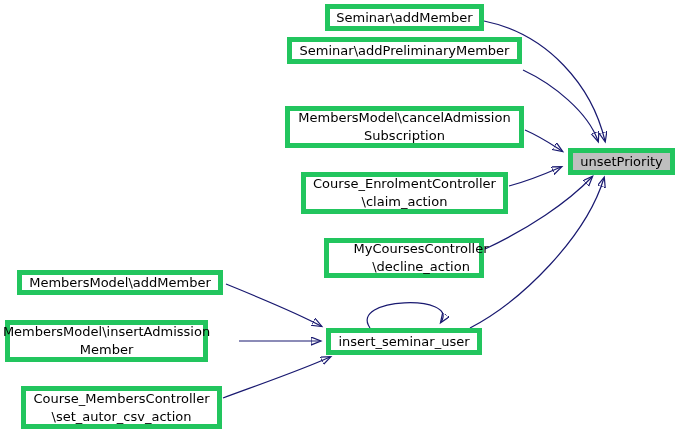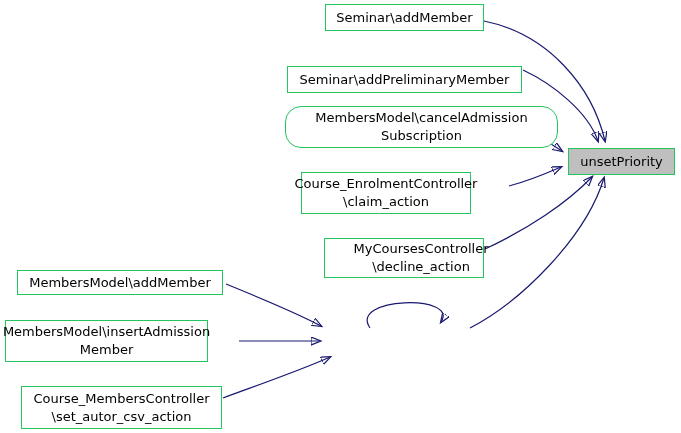--- a/index.html
+++ b/index.html
@@ -24,21 +24,21 @@
   }
   .edges path {
     fill: none;
     stroke: #191970;
     stroke-width: 1.2;
   }
   .node {
     position: absolute;
     box-sizing: border-box;
     background: #ffffff;
-    border: 1px solid #22c55e;
+    border: 5px solid #22c55e;
     color: #000000;
     font-size: 13px;
     line-height: 1.35;
     display: flex;
     align-items: center;
     justify-content: center;
     text-align: center;
     white-space: pre-line;
     cursor: pointer;
   }
@@ -65,31 +65,32 @@
     <path d="M 485 249 C 528 229, 567 203, 592 177" marker-end="url(#arrow)"></path>
     <path d="M 470 328 C 522 301, 586 237, 604 178" marker-end="url(#arrow)"></path>
     <path d="M 370 328 C 348 297, 460 294, 441 322" marker-end="url(#arrow)"></path>
     <path d="M 226 284 C 258 297, 297 313, 321 326" marker-end="url(#arrow)"></path>
     <path d="M 239 341 C 265 341, 294 341, 320 341" marker-end="url(#arrow)"></path>
     <path d="M 223 398 C 258 385, 304 369, 330 357" marker-end="url(#arrow)"></path>
   </svg>
 
   <div class="node" style="left:325px; top:4px; width:159px; height:27px;">Seminar\addMember</div>
 
-  <div class="node" style="left:287px; top:66px; width:235px; height:27px;">Seminar\addPreliminaryMember</div>
+  <div class="node" style="left:287px; top:37px; width:235px; height:27px;">Seminar\addPreliminaryMember</div>
 
-  <div class="node" style="left:285px; top:106px; width:273px; height:42px;border-radius:16px;">MembersModel\cancelAdmission
+  <div class="node" style="left:285px; top:106px; width:239px; height:42px;">MembersModel\cancelAdmission
 Subscription</div>
 
-  <div class="node" style="left:301px; top:172px; width:170px; height:42px;">Course_EnrolmentController
+  <div class="node" style="left:301px; top:172px; width:207px; height:42px;">Course_EnrolmentController
 \claim_action</div>
 
   <div class="node" style="left:324px; top:238px; width:160px; height:40px;padding-left:34px;">MyCoursesController
 \decline_action</div>
 
+  <div class="node" style="left:326px; top:328px; width:156px; height:27px;">insert_seminar_user</div>
 
   <div class="node highlight" style="left:568px; top:148px; width:107px; height:27px;">unsetPriority</div>
 
   <div class="node" style="left:17px; top:270px; width:206px; height:25px;">MembersModel\addMember</div>
 
   <div class="node" style="left:5px; top:320px; width:203px; height:42px;">MembersModel\insertAdmission
 Member</div>
 
   <div class="node" style="left:21px; top:386px; width:201px; height:43px;">Course_MembersController
 \set_autor_csv_action</div>

